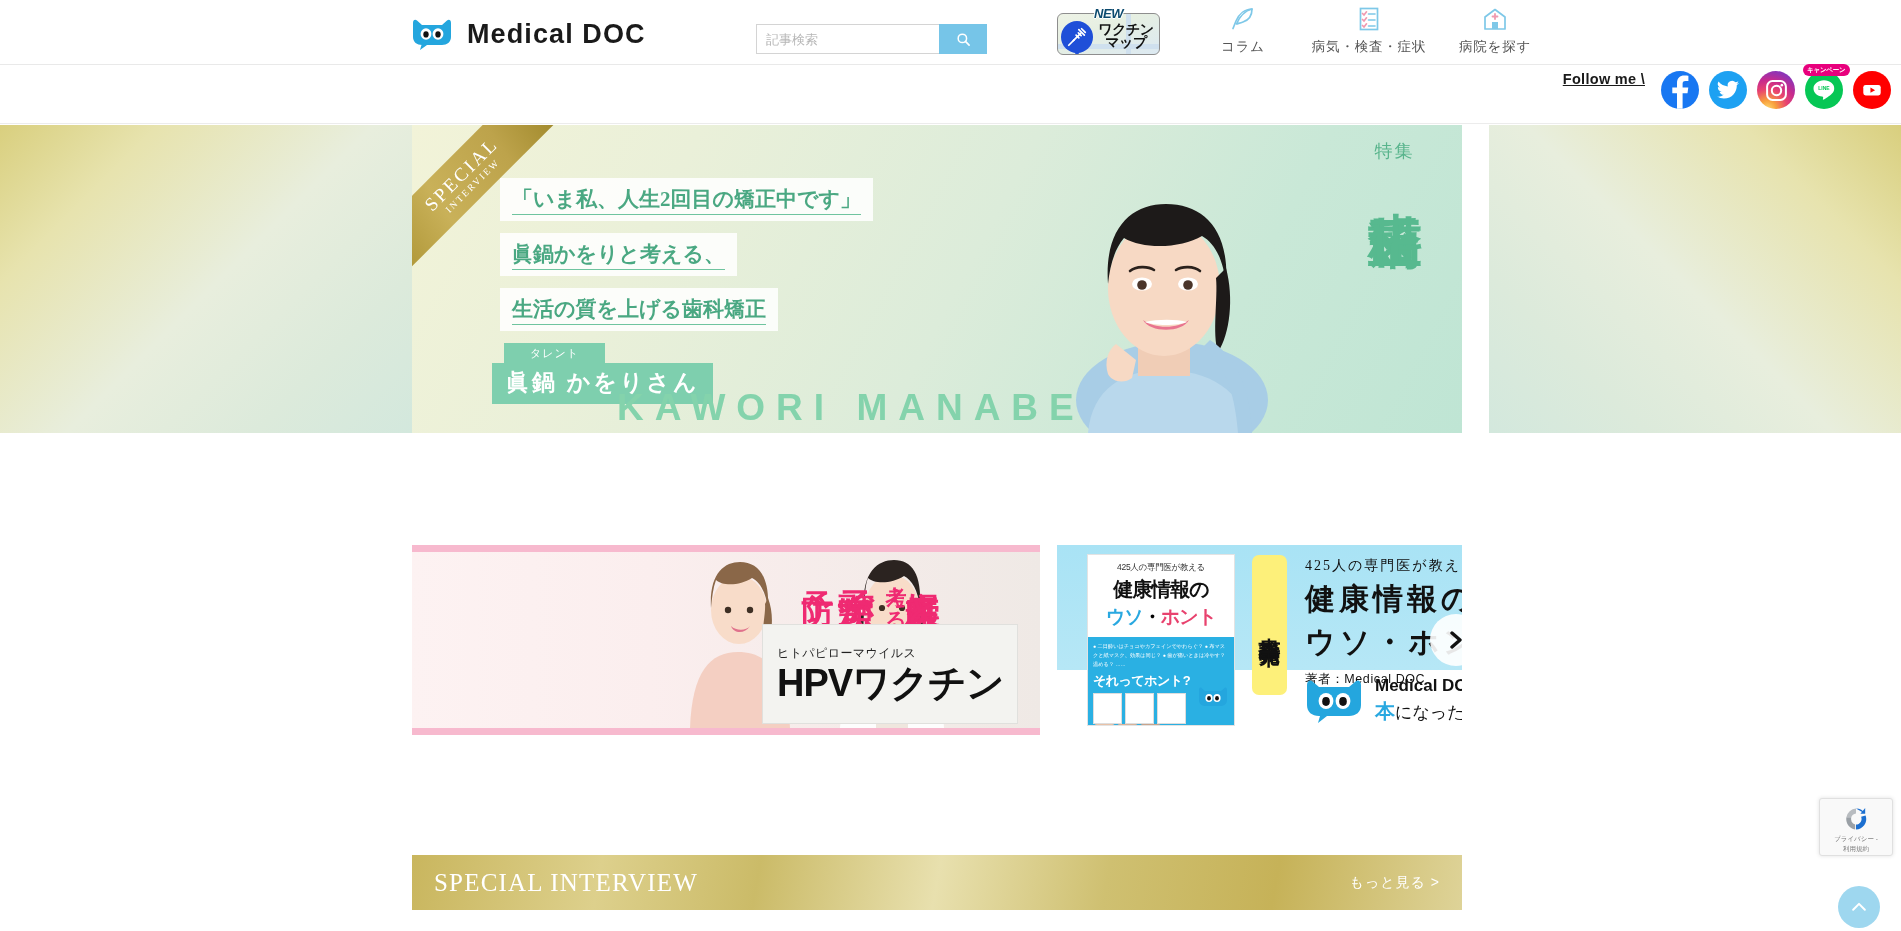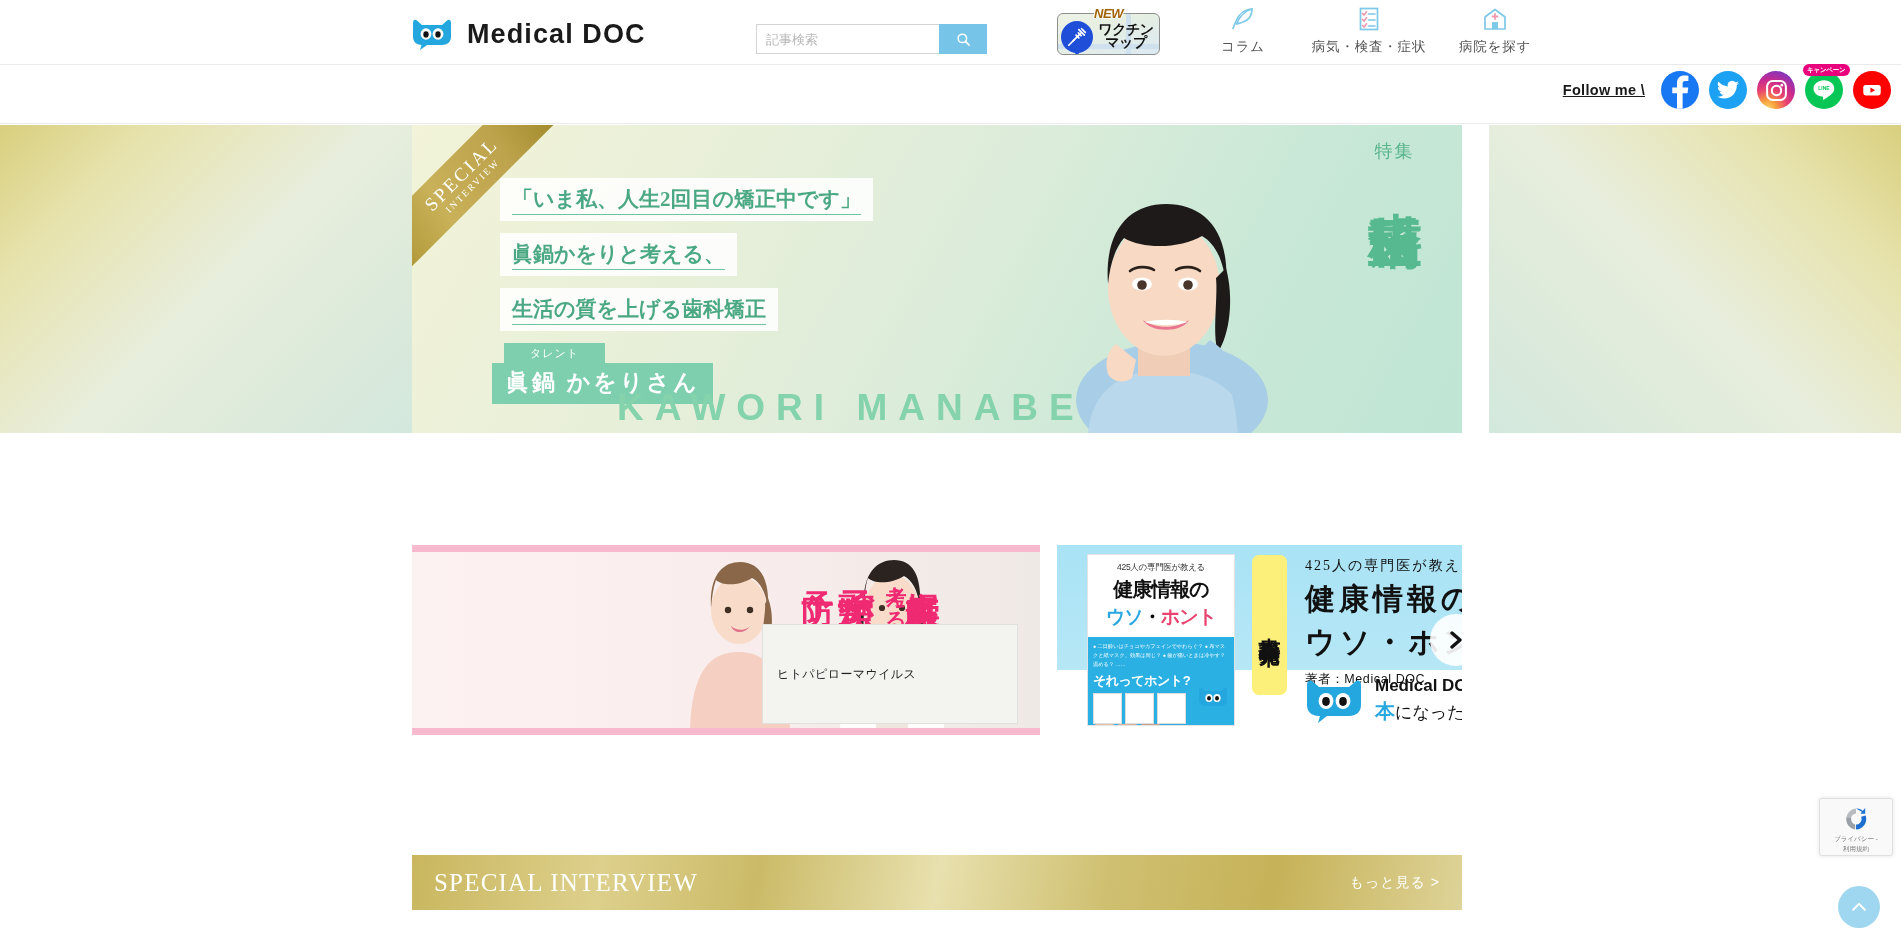--- a/index.html
+++ b/index.html
@@ -69,21 +69,21 @@
     border-top:12px solid #1f4fd8;
   }
   .vm-syringe { position:absolute; left:5px; top:5px; width:22px; height:22px; }
   .vm-label {
     position:absolute; left:36px; top:9px; width:64px;
     font-size: 14px; font-weight: bold; color:#111; line-height: 0.95;
     text-align:center; letter-spacing:-0.5px;
   }
   .vm-new {
     position:absolute; left:37px; top:-2px;
-    font-size: 13px; font-weight: bold; color:#a16207;
+    font-size: 13px; font-weight: bold; color:#0c4a6e;
     letter-spacing:-0.4px; font-style: italic;
     text-shadow: 1px 0 0 #fff, -1px 0 0 #fff, 0 1px 0 #fff, 0 -1px 0 #fff;
     z-index: 3;
   }
 
   .nav-items { position: absolute; left: 1180px; top: 4px; display: flex; }
   .nav-item {
     display: flex; flex-direction: column; align-items: center;
     width: 126px; cursor: pointer; text-decoration: none;
   }
@@ -93,21 +93,21 @@
     white-space: nowrap;
   }
 
   
   .social-bar {
     position: absolute; top: 66px; left: 0; width: 1901px; height: 58px;
     background: #ffffff; border-bottom: 1px solid #ececec;
   }
   .social-inner {
     position: absolute; right: 10px; top: 5px;
-    display: flex; align-items: center; gap: 10px;
+    display: flex; align-items: flex-start; gap: 10px;
   }
   .follow-me {
     font-size: 14.5px; font-weight: bold; color: #1a1a1a;
     text-decoration: underline; letter-spacing: 0.3px;
     margin-right: 6px; cursor: pointer; white-space: nowrap;
   }
   .sico { width: 38px; height: 38px; border-radius: 50%; cursor: pointer;
           display:flex; align-items:center; justify-content:center; position:relative; }
   .sico.fb { background: #1877F2; }
   .sico.tw { background: #1DA1F2; }
@@ -520,20 +520,21 @@
         <path d="M52 72 C57 77 66 77 69 72 C65 79 55 79 52 72 Z" fill="#e0728c"></path>
       </svg>
 
       <div class="hpv-vert hpv-v4">産婦人科医と</div>
       <div class="hpv-vert hpv-v3">考える</div>
       <div class="hpv-vert hpv-v2">子宮頸がん</div>
       <div class="hpv-vert hpv-v1">予防</div>
 
       <div class="hpv-board">
         <div class="hpv-board-sub">ヒトパピローマウイルス</div>
+        <div class="hpv-board-main">HPVワクチン</div>
       </div>
     </div>
   </div>
 
   <div class="card card-book">
     <div class="book-top"></div>
     <div class="book-bottom"></div>
 
     <div class="book-cover">
       <div class="bc-top">

